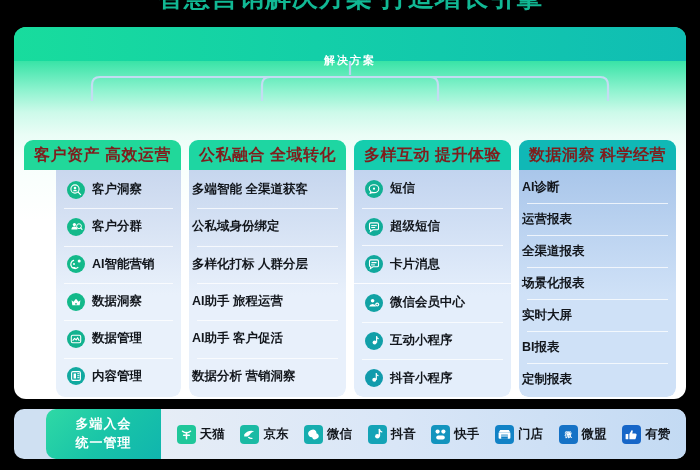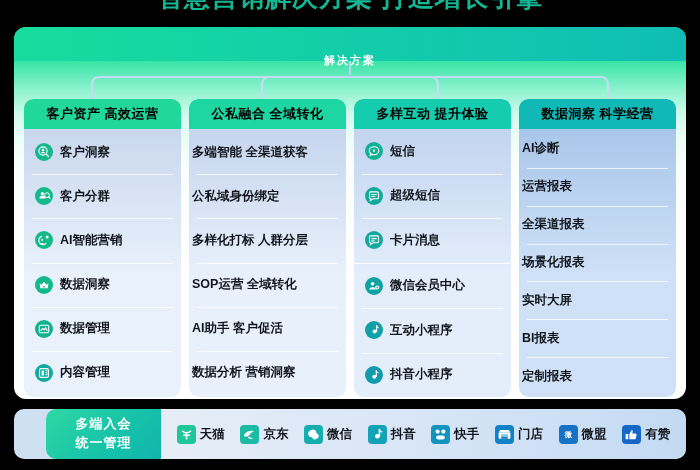--- a/index.html
+++ b/index.html
@@ -54,23 +54,24 @@
     display: flex; gap: 8px;
   }
   .col {
     flex: 1 1 0; min-width: 0;
     display: flex; flex-direction: column;
     border-radius: 9px; overflow: hidden;
   }
   .col-head {
     height: 30px; flex: 0 0 30px;
     display: flex; align-items: center; justify-content: center;
-    color: #000000; font-size: 13px; font-weight: 700; letter-spacing: .5px;
+    color: #7f1d1d; font-size: 16px; font-weight: 700; letter-spacing: .5px;
     border-radius: 9px 9px 0 0;
     white-space: nowrap;
+    margin-top: 41px;
   }
   .col-body {
     flex: 1 1 auto; position: relative;
     border-radius: 0 0 9px 9px;
     display: flex; flex-direction: column;
     padding: 1px 0 2px 0;
   }
   .col-body.grouped { padding: 0; }
 
   .grp { display: flex; flex-direction: column; flex: 1 1 auto; }
@@ -146,21 +147,21 @@
       <path d="M336 0 L336 14" stroke="#b9d4ef" stroke-width="2.2" fill="none"></path>
       <path d="M78 40 L78 24 Q78 16 86 16 L586 16 Q594 16 594 24 L594 40" stroke="#c3dcf2" stroke-width="2.2" fill="none" stroke-linecap="round"></path>
       <path d="M248 40 L248 24 Q248 16 256 16" stroke="#c3dcf2" stroke-width="2.2" fill="none"></path>
       <path d="M424 40 L424 24 Q424 16 416 16" stroke="#c3dcf2" stroke-width="2.2" fill="none"></path>
     </svg>
 
     <div class="columns">
 
       <div class="col">
         <div class="col-head" style="background: rgb(33, 216, 154);">客户资产 高效运营</div>
-        <div class="col-body" style="background: linear-gradient(rgb(201, 215, 238) 0%, rgb(233, 241, 251) 55%, rgb(233, 241, 251) 100%);">
+        <div class="col-body" style="background: linear-gradient(rgb(201, 215, 238) 0%, rgb(233, 241, 251) 55%, rgb(233, 241, 251) 100%); margin-left: 32px;">
           <div class="item with-icon">
             <span class="ico">
               <svg width="18" height="18" viewBox="0 0 18 18">
                   <circle cx="9" cy="9" r="9" fill="#13b98a"></circle>
                   <circle cx="8" cy="8" r="4.1" fill="none" stroke="#fff" stroke-width="1.1"></circle>
                   <path d="M11.1 11.1 L13.6 13.6" stroke="#fff" stroke-width="1.3" stroke-linecap="round"></path>
                   <circle cx="8" cy="7" r="1.3" fill="#fff"></circle>
                   <path d="M5.9 10.2a2.3 2.3 0 0 1 4.2 0z" fill="#fff"></path>
                 </svg>
             </span>
@@ -230,21 +231,21 @@
           <div class="item centered">
               <span>多端智能  全渠道获客</span>
             </div>
           <div class="item centered">
               <span>公私域身份绑定</span>
             </div>
           <div class="item centered">
               <span>多样化打标  人群分层</span>
             </div>
           <div class="item centered">
-              <span>SOP运营  全域转化</span>
+              <span>AI助手  旅程运营</span>
             </div>
           <div class="item centered">
               <span>AI助手  客户促活</span>
             </div>
           <div class="item centered">
               <span>数据分析  营销洞察</span>
             </div>
         </div>
       </div>
 

